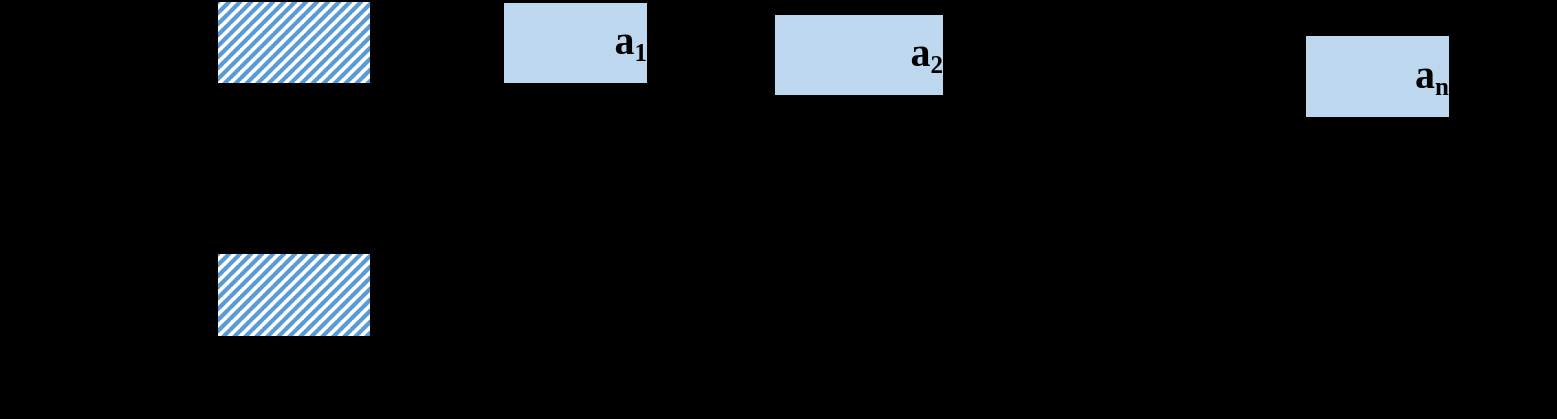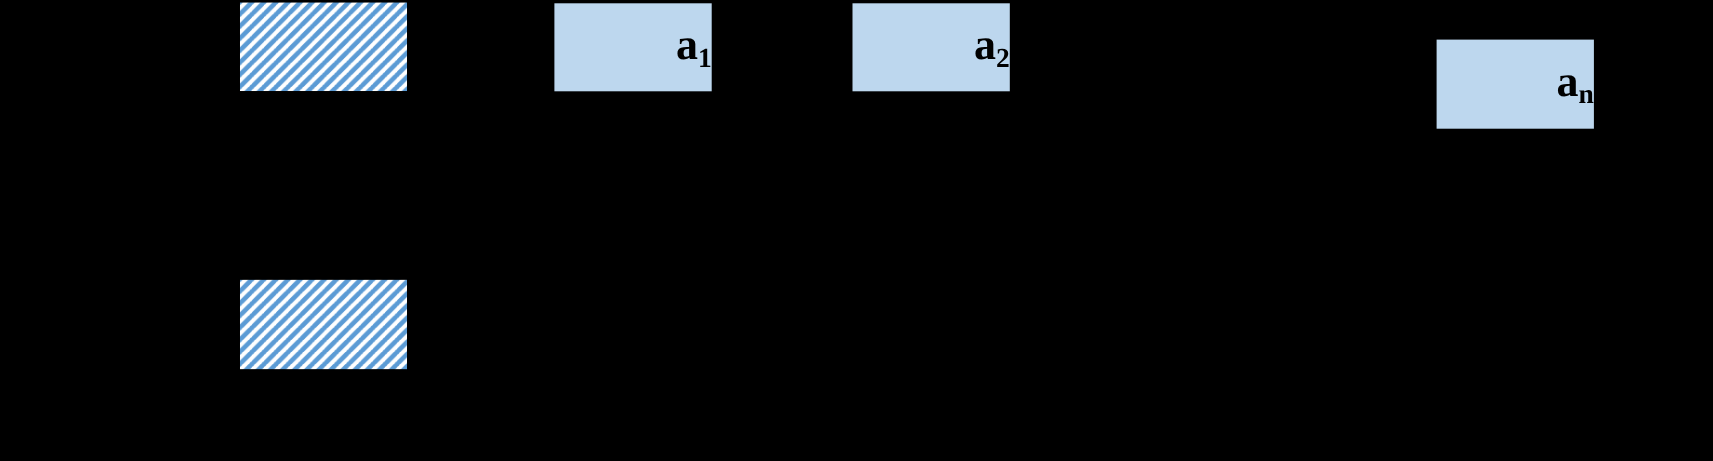--- a/index.html
+++ b/index.html
@@ -35,21 +35,21 @@
     line-height: 1;
     white-space: nowrap;
   }
   .lbl .sub {
     font-size: 25px;
     vertical-align: -7px;
   }
   
   #hatch-top    { left: 218px; top: 2px;   width: 152px; height: 81px; }
   #node-a1      { left: 504px; top: 3px;   width: 143px; height: 80px; }
-  #node-a2      { left: 775px; top: 3px;   width: 143px; height: 80px; }
+  #node-a2      { left: 775px; top: 15px;   width: 168px; height: 80px; }
   #node-an      { left: 1306px; top: 3px;  width: 143px; height: 81px; margin-top: 33px; }
   #hatch-bottom { left: 218px; top: 254px; width: 152px; height: 82px; }
 </style>
 </head>
 <body style="background: rgb(0, 0, 0);">
 
 <svg width="0" height="0" style="position:absolute" aria-hidden="true">
   <defs>
     <pattern id="hatchPattern" width="11" height="11" patternUnits="userSpaceOnUse">
       <rect id="hatch-bg-rect" x="0" y="0" width="11" height="11" fill="#FFFFFF"></rect>

